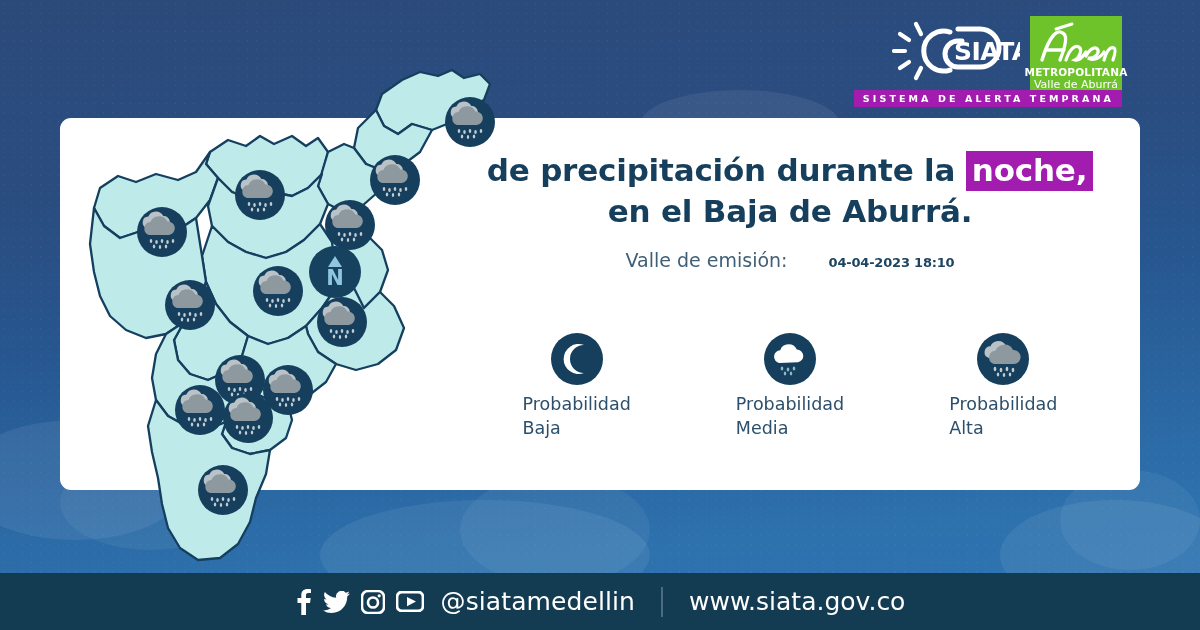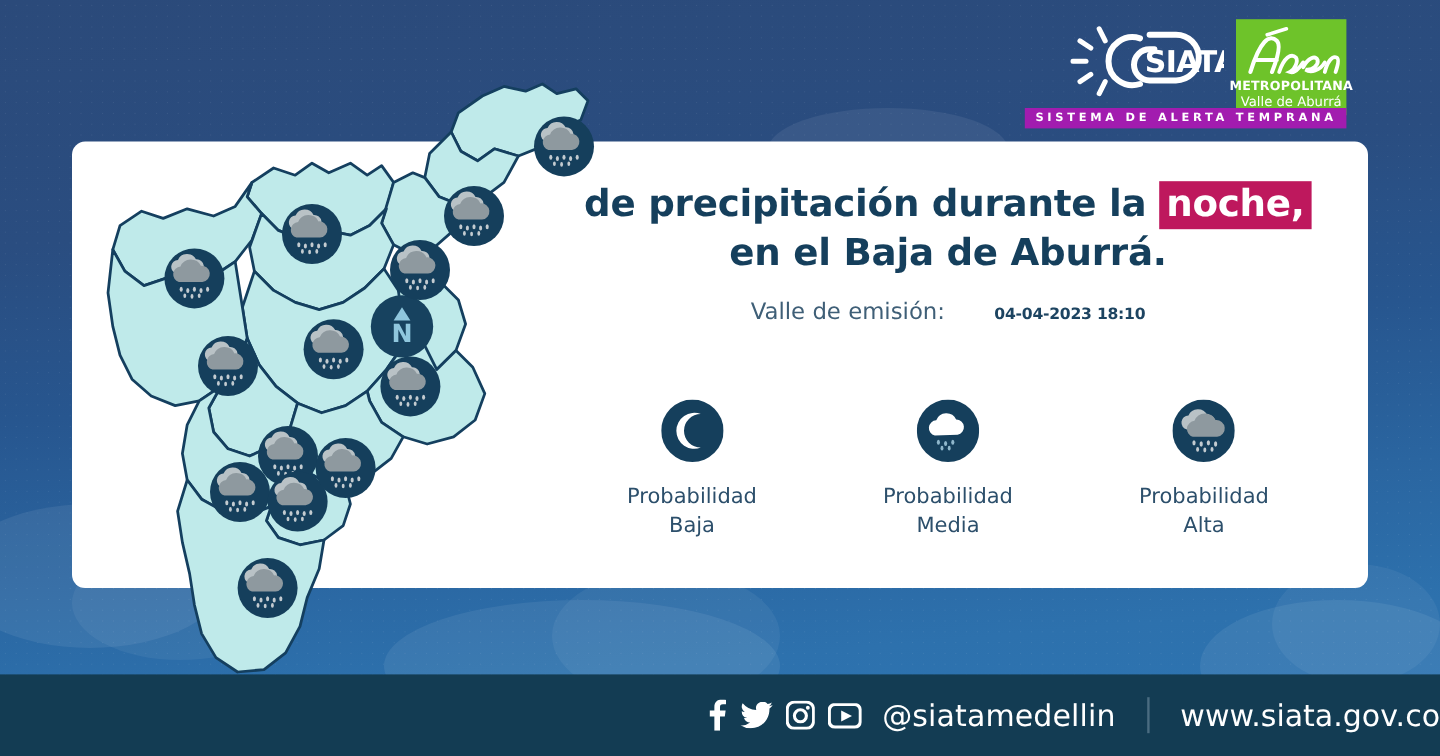--- a/index.html
+++ b/index.html
@@ -31,23 +31,23 @@
   .bgcloud.b2 { background:rgba(255,255,255,.055); }
 
   
   #card {
     position:absolute; left:60px; top:118px; width:1080px; height:372px;
     background:#ffffff; border-radius:11px;
   }
 
   
   #footer {
-    position:absolute; left:0; bottom:0; width:1200px; height:68px;
+    position:absolute; left:0; bottom:0; width:1200px; height:57px;
     background:#133c53;
-    display:flex; align-items:center; justify-content:flex-end; gap:0;
+    display:flex; align-items:center; justify-content:center; gap:0;
   }
   #footer .social { display:flex; align-items:center; gap:11px; margin-right:17px; }
   #footer .social svg { display:block; }
   .handle {
     color:#ffffff; font-size:25px; letter-spacing:.1px;
     font-family:"DejaVu Sans", sans-serif;
   }
   .fdivider { width:2px; height:30px; background:#4a6c80; margin:0 26px; }
   .website { color:#ffffff; font-size:25px; }
 
@@ -68,34 +68,34 @@
     font-size:9.5px; font-weight:bold; letter-spacing:3.1px;
     padding:3px 8px 3px 9px; white-space:nowrap;
   }
 
   
   #content { position:absolute; left:440px; top:150px; width:700px; text-align:center; }
   .headline {
     color:#153f5c; font-size:31px; font-weight:bold; line-height:1.33;
     letter-spacing:-.2px;
   }
-  .hl-hi { background:#be185d; color:#ffffff; padding:1px 6px 3px 6px;margin-top:36px; }
+  .hl-hi { background:#a21caf; color:#ffffff; padding:1px 6px 3px 6px;margin-top:36px; }
   .fecha-row { margin-top:17px; }
   .fecha-label { color:#3f5f77; font-size:19px; }
   .fecha-value { color:#1d4461; font-size:13px; font-weight:bold; letter-spacing:-.2px;margin-left:36px; }
 
   
   #legend {
     position:absolute; left:470px; top:333px; width:640px;
     display:flex; justify-content:space-around; align-items:flex-start;
   }
   .legend-item { width:180px; display:flex; flex-direction:column; align-items:center; }
   .legend-icon { width:52px; height:52px; }
   .legend-label {
-    margin-top:18px; color:#2c4f6b; font-size:17.5px; line-height:1.35; text-align:center;
+    margin-top:8px; color:#2c4f6b; font-size:17.5px; line-height:1.35; 
   }
 
   
   #map { position:absolute; left:60px; top:60px; width:430px; height:520px; }
   #map svg { display:block; overflow:visible; }
   .muni { fill:#bfeaea; stroke:#143f5f; stroke-width:2.3; stroke-linejoin:round; }
   .compass-bg { fill:#17425f; }
   .compass-fg { fill:#8fc6dd; }
   .compass-n { fill:#8fc6dd; font-size:21px; font-weight:bold; font-family:"DejaVu Sans",sans-serif; }
 </style>

